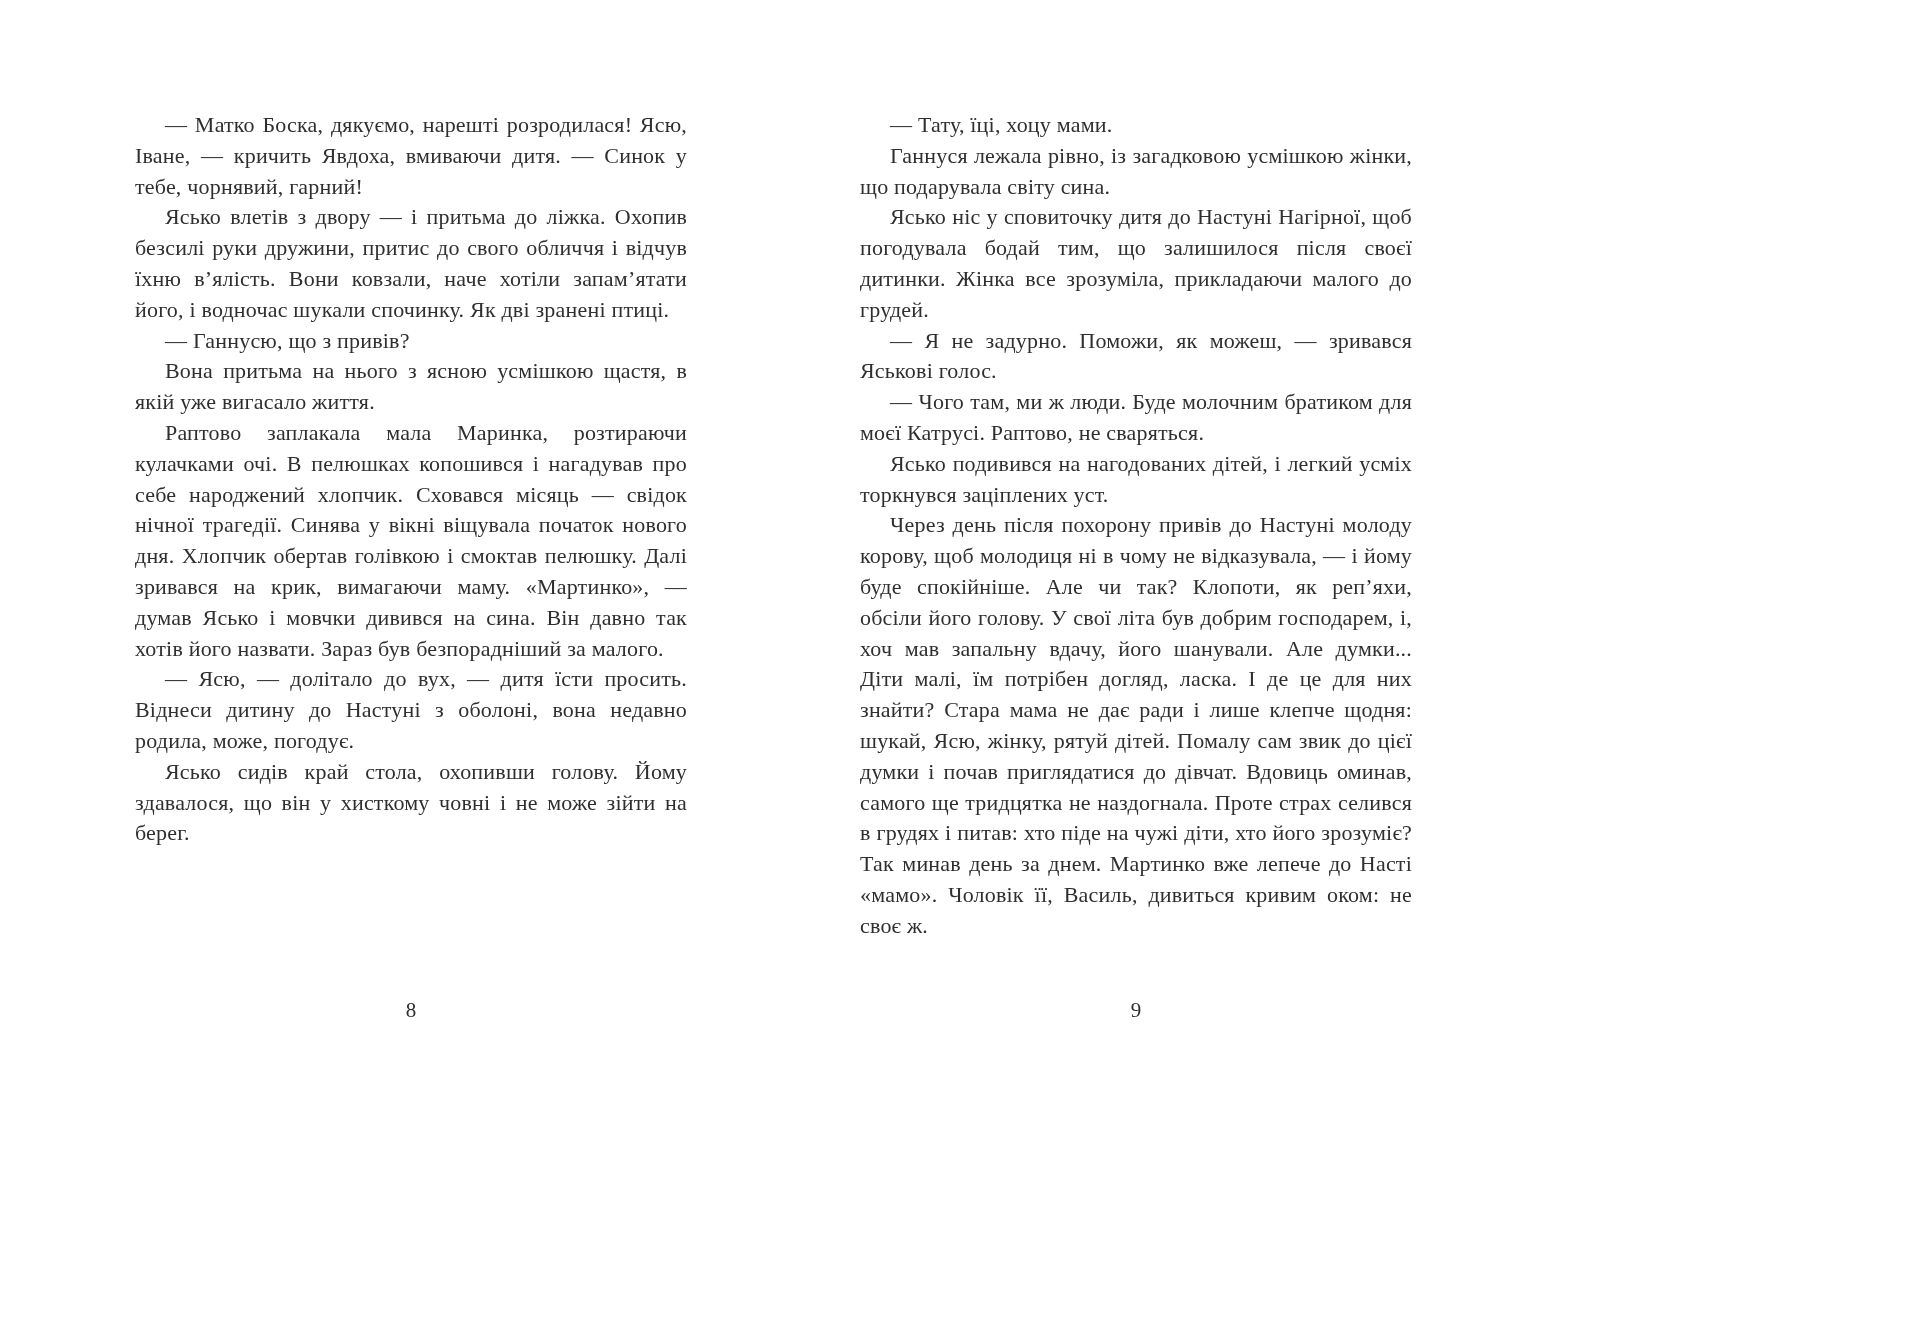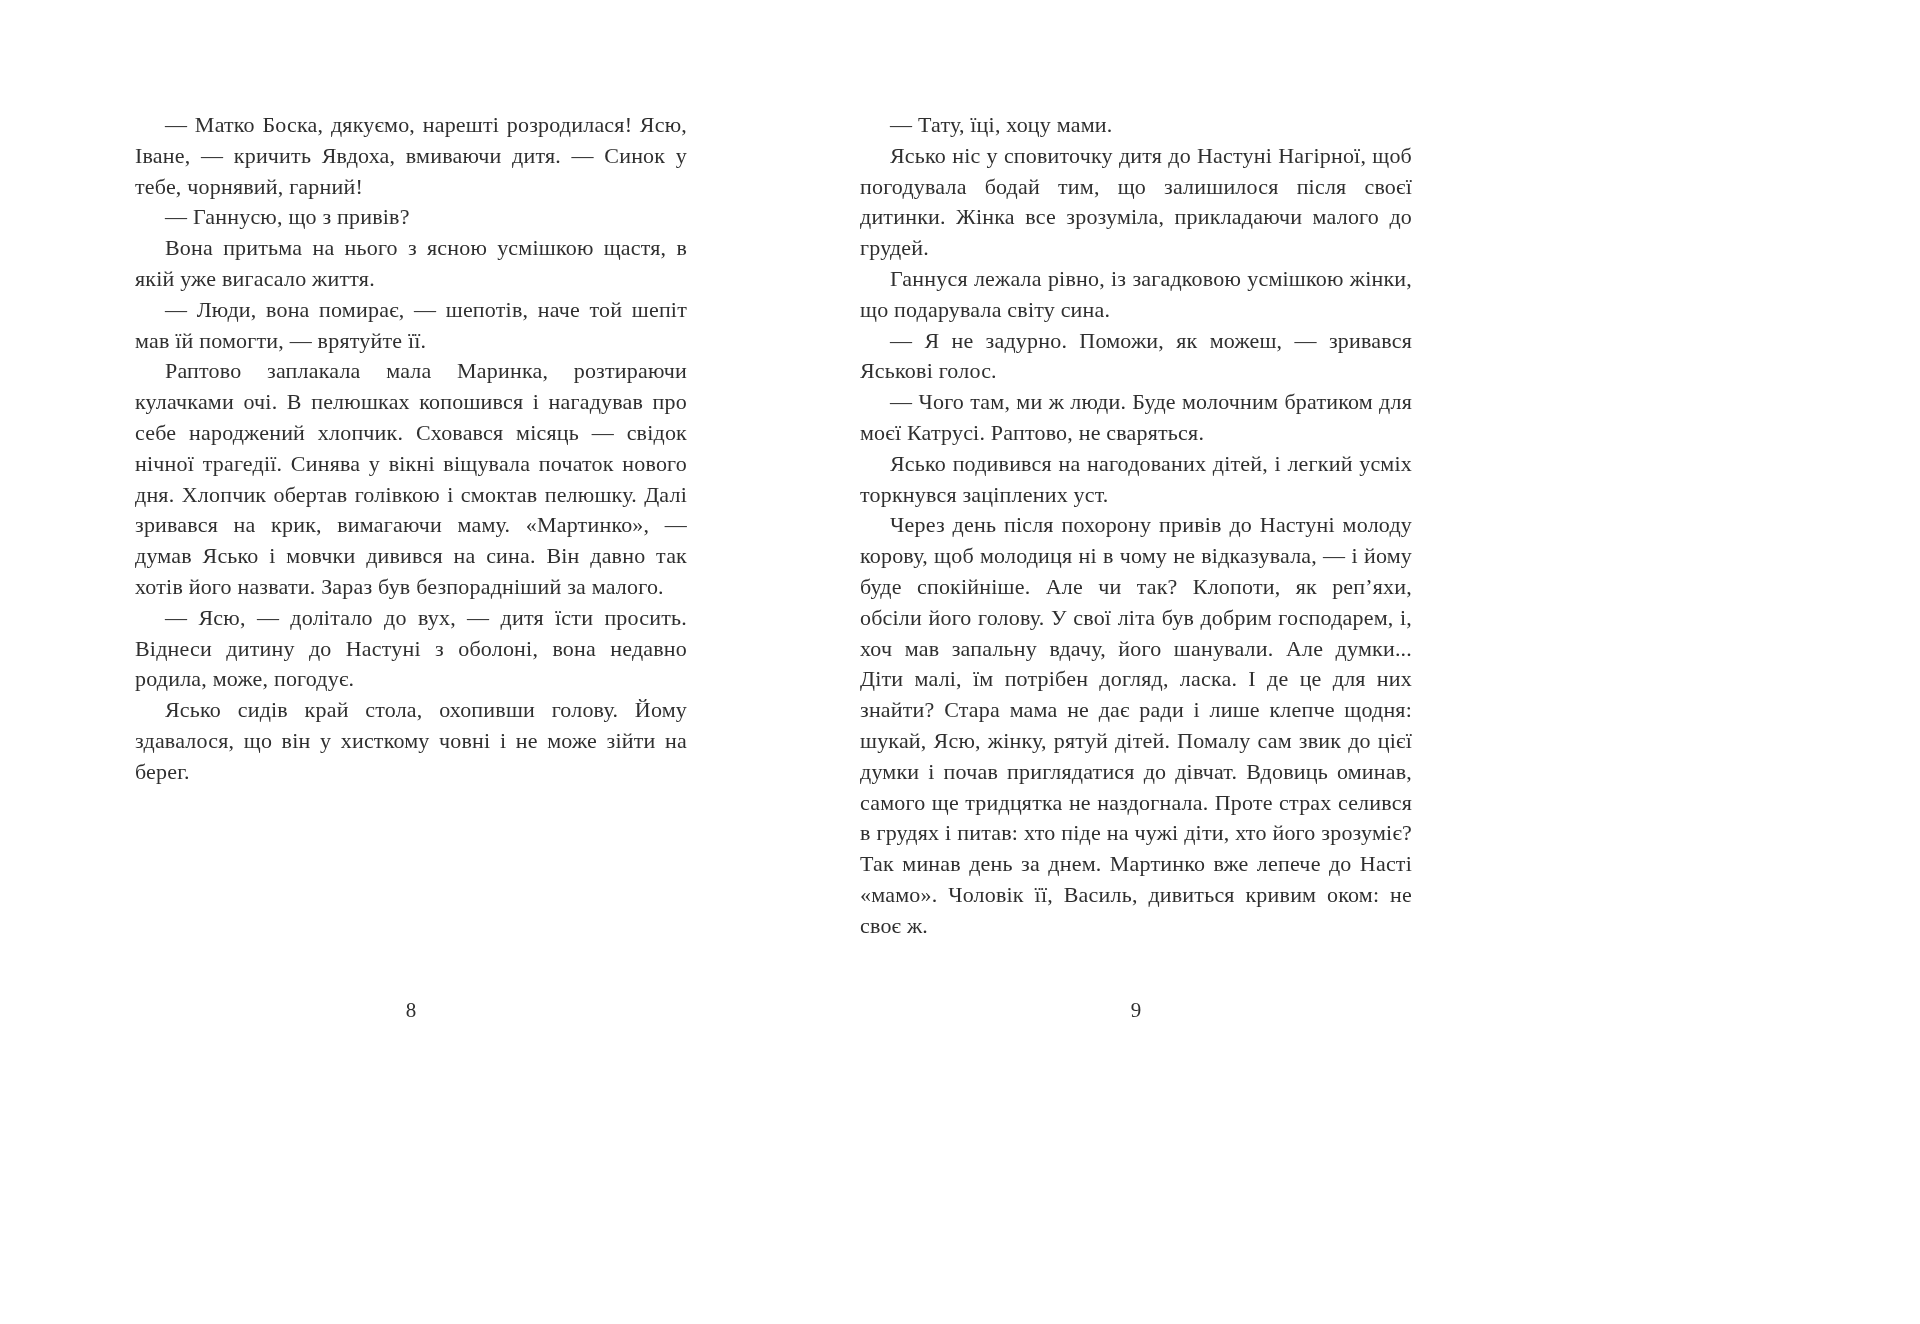--- a/index.html
+++ b/index.html
@@ -48,35 +48,35 @@
   }
 </style>
 </head>
 <body>
 
 <div class="spread">
 
   <section class="page page--left">
     <div class="text-block">
         <p>— Матко Боска, дякуємо, нарешті розродилася! Ясю, Іване, — кричить Явдоха, вмиваючи дитя. — Синок у тебе, чорнявий, гарний!</p>
+        <p>Ясько влетів з двору — і притьма до ліжка. Охопив безсилі руки дружини, притис до свого обличчя і відчув їхню в’ялість. Вони ковзали, наче хотіли запам’ятати його, і водночас шукали спочинку. Як дві зранені птиці.</p>
         <p>— Ганнусю, що з привів?</p>
         <p>Вона притьма на нього з ясною усмішкою щастя, в якій уже вигасало життя.</p>
-        <p>— Люди, вона помирає, — шепотів, наче той шепіт мав їй помогти, — врятуйте її.</p>
         <p>Раптово заплакала мала Маринка, розтираючи кулачками очі. В пелюшках копошився і нагадував про себе народжений хлопчик. Сховався місяць — свідок нічної трагедії. Синява у вікні віщувала початок нового дня. Хлопчик обертав голівкою і смоктав пелюшку. Далі зривався на крик, вимагаючи маму. «Мартинко», — думав Ясько і мовчки дивився на сина. Він давно так хотів його назвати. Зараз був безпорадніший за малого.</p>
         <p>— Ясю, — долітало до вух, — дитя їсти просить. Віднеси дитину до Настуні з оболоні, вона недавно родила, може, погодує.</p>
         <p>Ясько сидів край стола, охопивши голову. Йому здавалося, що він у хисткому човні і не може зійти на берег.</p>
       </div>
     <div class="page-number">8</div>
   </section>
 
   <section class="page page--right">
     <div class="text-block">
         <p>— Тату, їці, хоцу мами.</p>
+        <p>Ганнуся лежала рівно, із загадковою усмішкою жінки, що подарувала світу сина.</p>
         <p>Ясько ніс у сповиточку дитя до Настуні Нагірної, щоб погодувала бодай тим, що залишилося після своєї дитинки. Жінка все зрозуміла, прикладаючи малого до грудей.</p>
-        <p>Ганнуся лежала рівно, із загадковою усмішкою жінки, що подарувала світу сина.</p>
         <p>— Я не задурно. Поможи, як можеш, — зривався Яськові голос.</p>
         <p>— Чого там, ми ж люди. Буде молочним братиком для моєї Катрусі. Раптово, не сваряться.</p>
         <p>Ясько подивився на нагодованих дітей, і легкий усміх торкнувся заціплених уст.</p>
         <p>Через день після похорону привів до Настуні молоду корову, щоб молодиця ні в чому не відказувала, — і йому буде спокійніше. Але чи так? Клопоти, як реп’яхи, обсіли його голову. У свої літа був добрим господарем, і, хоч мав запальну вдачу, його шанували. Але думки... Діти малі, їм потрібен догляд, ласка. І де це для них знайти? Стара мама не дає ради і лише клепче щодня: шукай, Ясю, жінку, рятуй дітей. Помалу сам звик до цієї думки і почав приглядатися до дівчат. Вдовиць оминав, самого ще тридцятка не наздогнала. Проте страх селився в грудях і питав: хто піде на чужі діти, хто його зрозуміє? Так минав день за днем. Мартинко вже лепече до Насті «мамо». Чоловік її, Василь, дивиться кривим оком: не своє ж.</p>
       </div>
     <div class="page-number">9</div>
   </section>
 
 </div>
 

